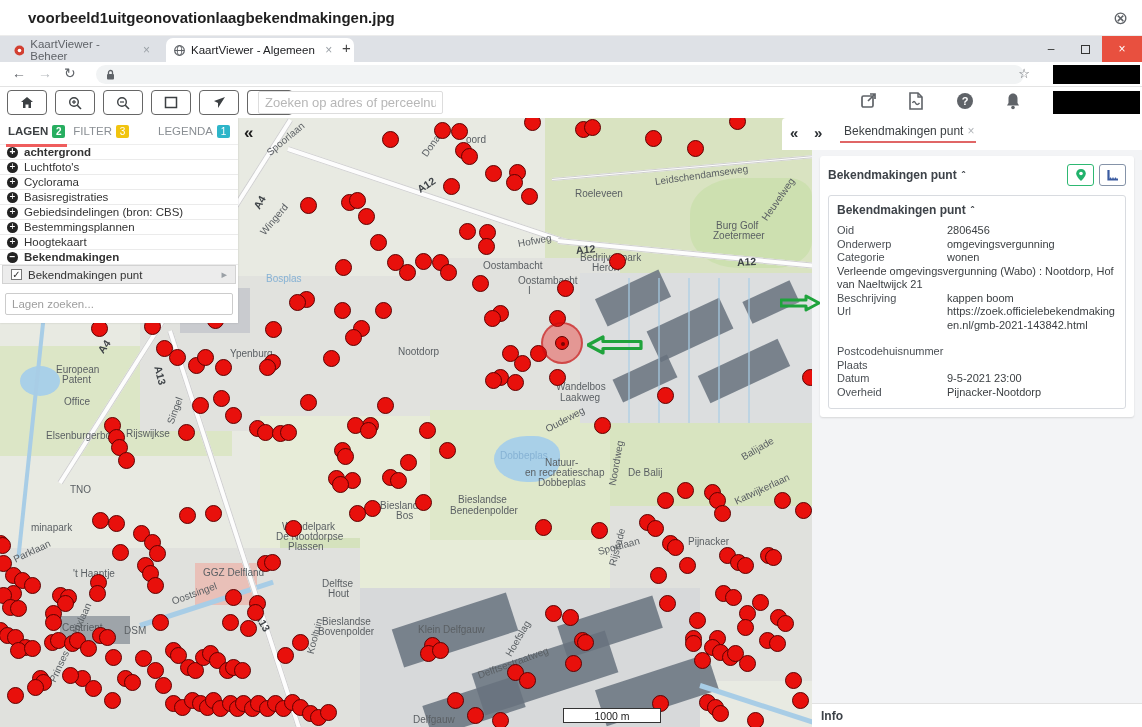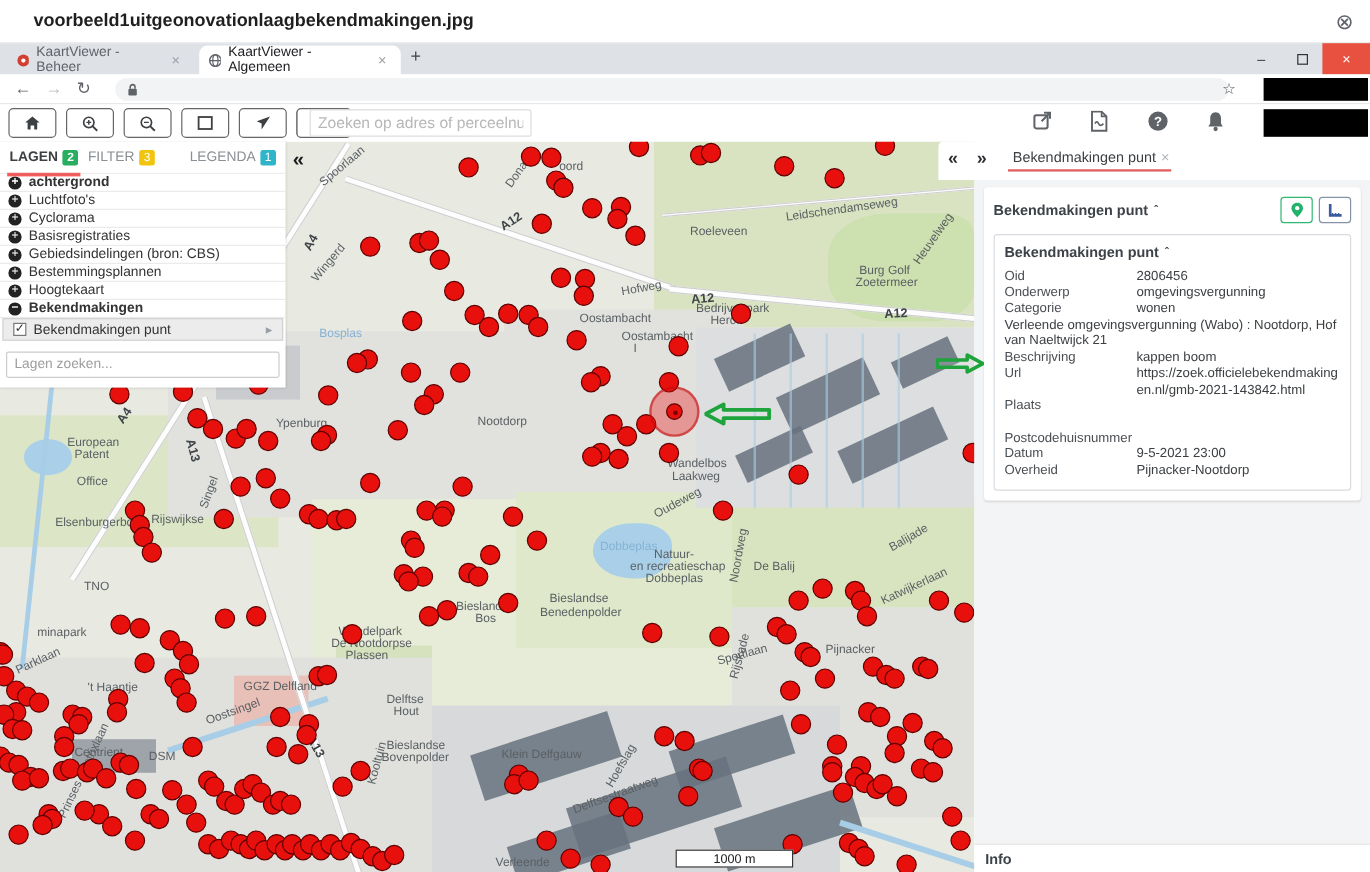--- a/index.html
+++ b/index.html
@@ -109,21 +109,21 @@
 
   <div class="tabstrip">
     <div class="btab" style="left:6px;width:156px;">
       <svg width="11" height="11">
           <circle cx="5.5" cy="5.5" r="5" fill="#d23f31"></circle>
           <circle cx="5.5" cy="5.5" r="1.8" fill="#fff"></circle>
         </svg>
       <span>KaartViewer - Beheer</span>
       <span class="tx">×</span>
     </div>
-    <div class="btab active" style="left:166px;width:168px;">
+    <div class="btab active" style="left:166px;width:188px;">
       <svg width="11" height="11">
           <circle cx="5.5" cy="5.5" r="4.8" fill="none" stroke="#5f6368" stroke-width="1.2"></circle>
           <line x1="0.7" y1="5.5" x2="10.3" y2="5.5" stroke="#5f6368" stroke-width="1"></line>
           <ellipse cx="5.5" cy="5.5" rx="2.2" ry="4.8" fill="none" stroke="#5f6368" stroke-width="1"></ellipse>
         </svg>
       <span>KaartViewer - Algemeen</span>
       <span class="tx">×</span>
     </div>
     <span class="newtab">+</span>
     <div class="winctl">
@@ -338,21 +338,21 @@
           <span class="maplabel" style="left: 172px; top: 478px; transform: rotate(-20deg);">Oostsingel</span>
           <span class="maplabel" style="left: 52px; top: 558px; transform: rotate(-65deg);">Prinses Beatrixlaan</span>
           <span class="maplabel" style="left: 322px; top: 460px;">Delftse</span>
           <span class="maplabel" style="left: 328px; top: 470px;">Hout</span>
           <span class="maplabel" style="left: 322px; top: 498px;">Bieslandse</span>
           <span class="maplabel" style="left: 318px; top: 508px;">Bovenpolder</span>
           <span class="maplabel" style="left: 418px; top: 506px;">Klein Delfgauw</span>
           <span class="maplabel" style="left: 508px; top: 532px; transform: rotate(-60deg);">Hoefslag</span>
           <span class="maplabel" style="left: 310px; top: 530px; transform: rotate(-75deg);">Kooltuin</span>
           <span class="maplabel" style="left: 478px; top: 552px; transform: rotate(-20deg);">Delftsestraatweg</span>
-          <span class="maplabel" style="left: 413px; top: 596px;">Verleende</span>
+          <span class="maplabel" style="left: 413px; top: 596px;">Delfgauw</span>
         </div>
 
       <div id="dots-layer">
           <div class="dot" style="left: 382px; top: 13px;"></div>
           <div class="dot" style="left: 434px; top: 4px;"></div>
           <div class="dot" style="left: 451px; top: 5px;"></div>
           <div class="dot" style="left: 455px; top: 24px;"></div>
           <div class="dot" style="left: 461px; top: 30px;"></div>
           <div class="dot" style="left: 524px; top: -4px;"></div>
           <div class="dot" style="left: 575px; top: 3px;"></div>
@@ -727,26 +727,26 @@
                 <span class="fv">Verleende omgevingsvergunning (Wabo) : Nootdorp, Hof van Naeltwijck 21</span>
               </div>
               <div class="frow">
                 <span class="fl">Beschrijving</span>
                 <span class="fv">kappen boom</span>
               </div>
               <div class="frow">
                 <span class="fl">Url</span>
                 <span class="fv">https://zoek.officielebekendmakingen.nl/gmb-2021-143842.html</span>
               </div>
-              <div class="frow">
-                <span class="fl">Plaats</span>
-                <span class="fv"></span>
-              </div>
               <div class="frow gap">
                 <span class="fl">Postcodehuisnummer</span>
+                <span class="fv"></span>
+              </div>
+              <div class="frow">
+                <span class="fl">Plaats</span>
                 <span class="fv"></span>
               </div>
               <div class="frow">
                 <span class="fl">Datum</span>
                 <span class="fv">9-5-2021 23:00</span>
               </div>
               <div class="frow">
                 <span class="fl">Overheid</span>
                 <span class="fv">Pijnacker-Nootdorp</span>
               </div>

